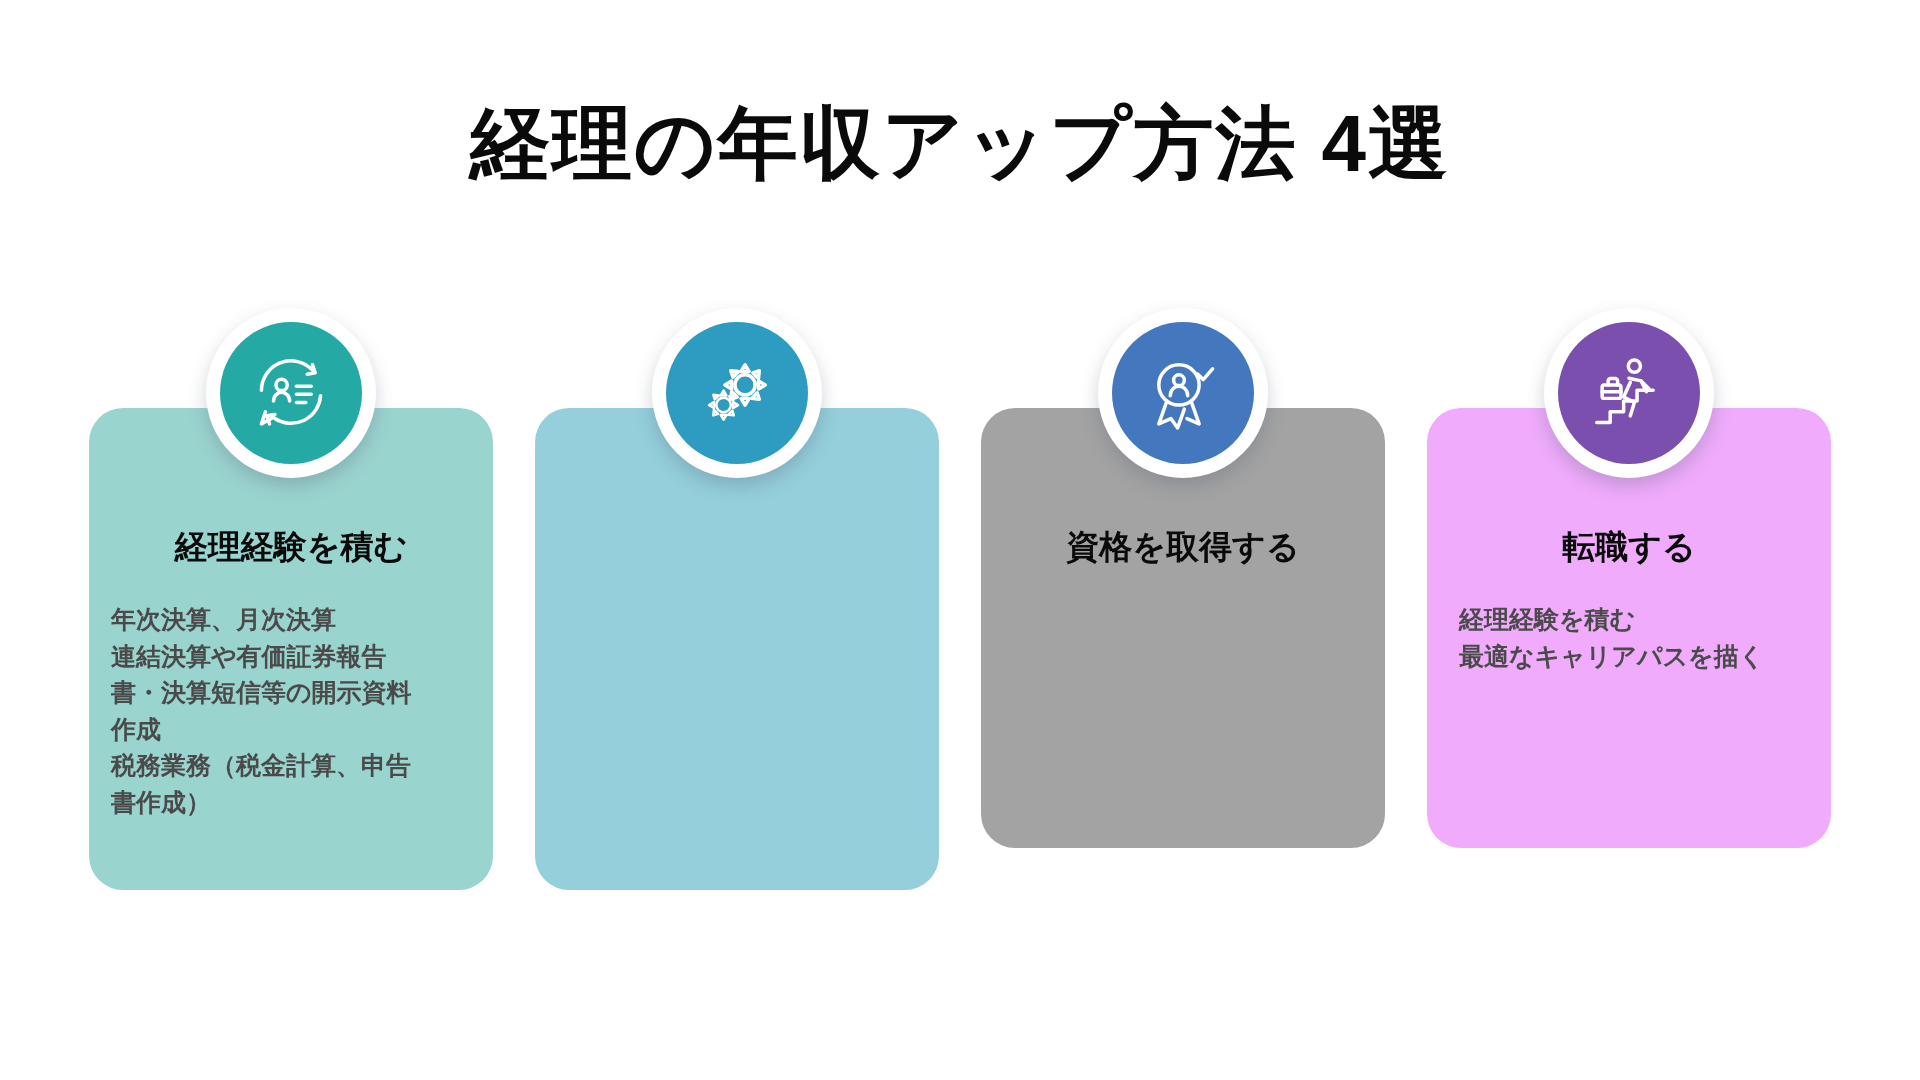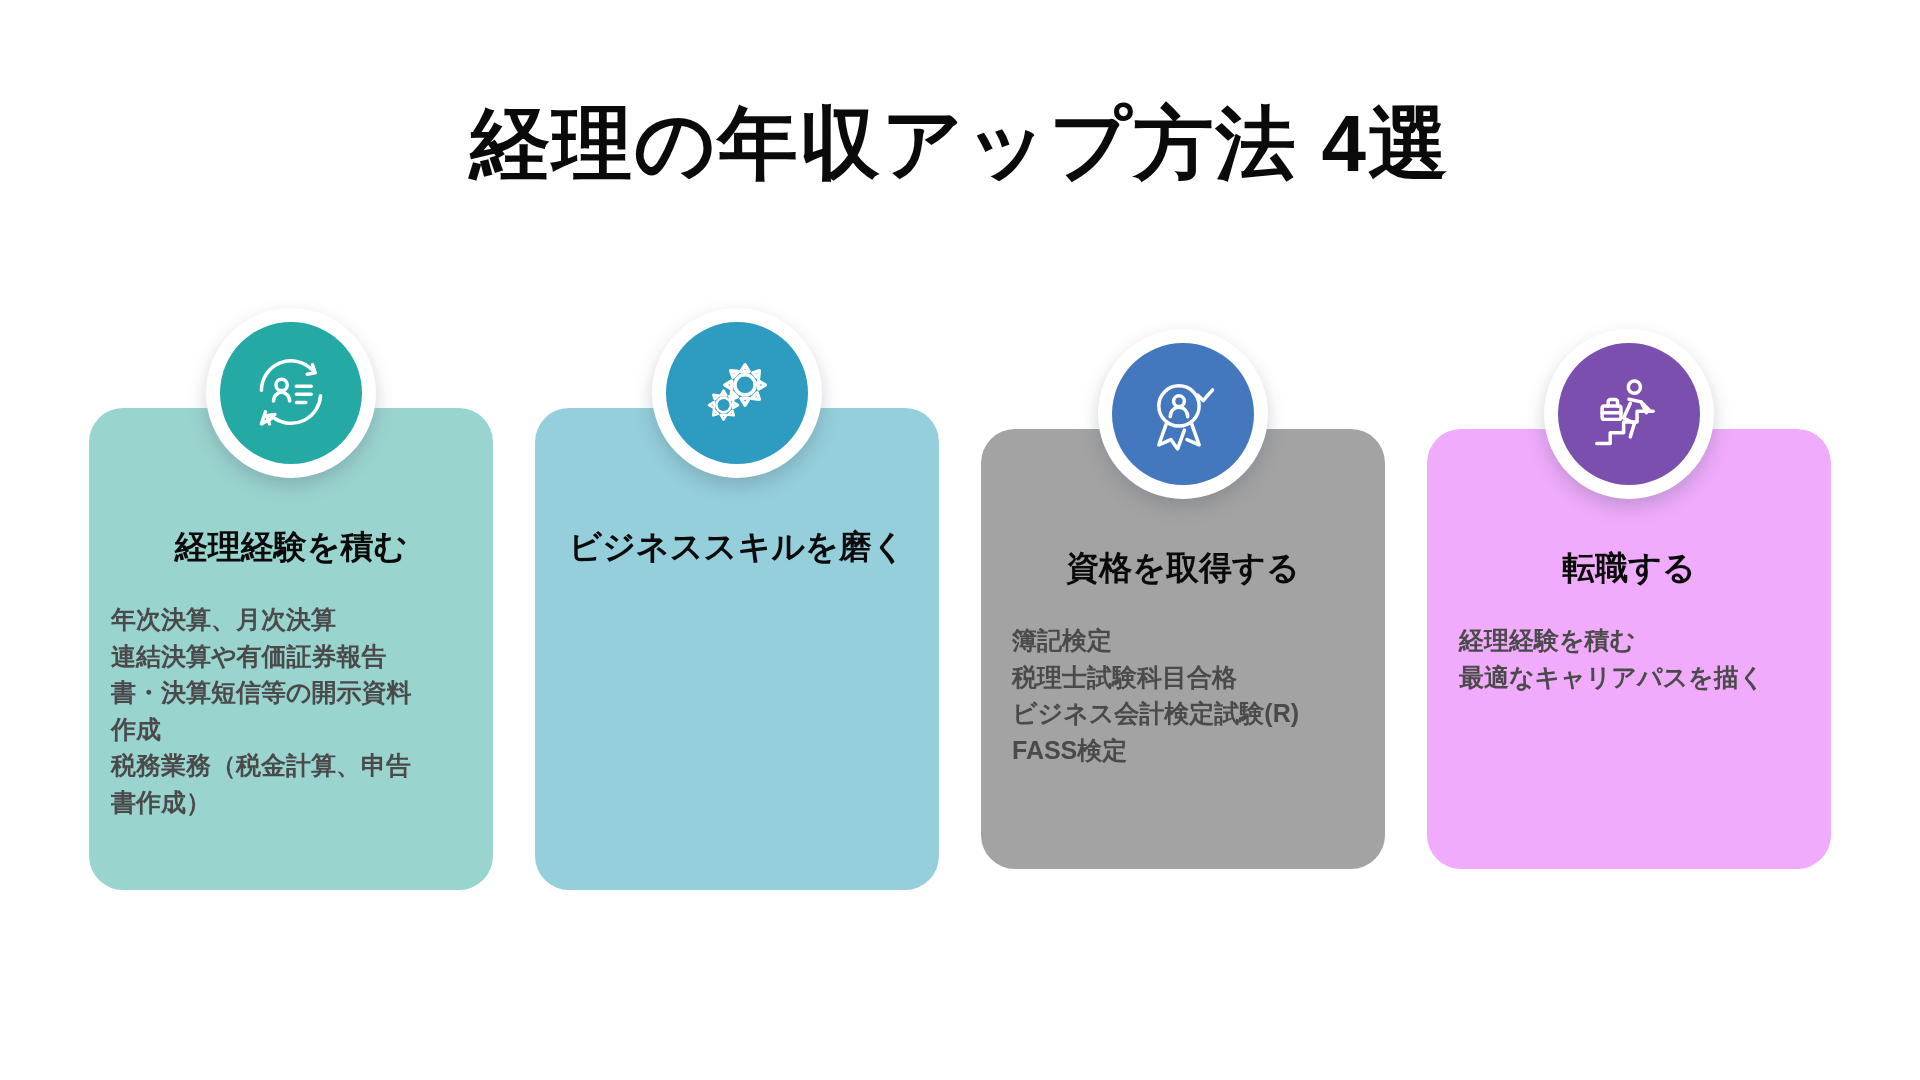--- a/index.html
+++ b/index.html
@@ -22,21 +22,21 @@
     color:#0a0a0a;
     line-height:1.1;
     white-space:nowrap;
   }
 
   .cards{
     position:absolute;
     top:408px;left:0;width:1920px;
     display:flex;
     justify-content:center;
-    align-items:center;
+    align-items:flex-start;
     gap:42px;
   }
 
   .card{
     position:relative;
     width:404px;
     min-height:482px;
     border-radius:34px;
     padding:118px 22px 30px 22px;
     box-sizing:border-box;
@@ -149,41 +149,36 @@
               <path d="M-15 0 l5 3 0 -6 z"></path>
               <path d="M15 0 l-5 3 0 -6 z"></path>
               <path d="M-10.6 -10.6 l5.8 0.6 -4.2 4.2 z"></path>
               <path d="M10.6 10.6 l-5.8 -0.6 4.2 -4.2 z"></path>
               <path d="M10.6 -10.6 l-0.6 5.8 -4.2 -4.2 z"></path>
               <path d="M-10.6 10.6 l0.6 -5.8 4.2 4.2 z"></path>
             </g>
           </svg>
         </div>
       </div>
-      <div class="card-title">ビジネススキルを磨く</div>
     </div>
 
     <div class="card c3" style="background:#a3a3a3;">
       <div class="badge">
         <div class="badge-inner" style="background:#4478be;">
           <svg viewBox="0 0 64 64" fill="none" stroke="#ffffff" stroke-width="2.6" stroke-linecap="round" stroke-linejoin="round">
             <circle cx="29" cy="26" r="15"></circle>
             <circle cx="29" cy="22.5" r="4"></circle>
             <path d="M22.5 34 c0 -4.2 3 -7 6.5 -7 s6.5 2.8 6.5 7"></path>
             <path d="M43 18 l4 4 7 -8"></path>
             <path d="M20 38 l-6 17 9 -4 5 7 5 -14"></path>
             <path d="M38 38 l6 17 -9 -4"></path>
           </svg>
         </div>
       </div>
       <div class="card-title">資格を取得する</div>
-      <div class="card-body indent">簿記検定
-税理士試験科目合格
-ビジネス会計検定試験(R)
-FASS検定</div>
     </div>
 
     <div class="card c4" style="background:#f0abfc;">
       <div class="badge">
         <div class="badge-inner" style="background:#7b4fae;">
           <svg viewBox="0 0 64 64" fill="none" stroke="#ffffff" stroke-width="2.6" stroke-linecap="round" stroke-linejoin="round">
             <circle cx="36" cy="12" r="4.5"></circle>
             <path d="M32 21 l9 2 4 8"></path>
             <path d="M33 24 l-5 11 8 4 -3 10"></path>
             <path d="M41 23 l6 6"></path>

